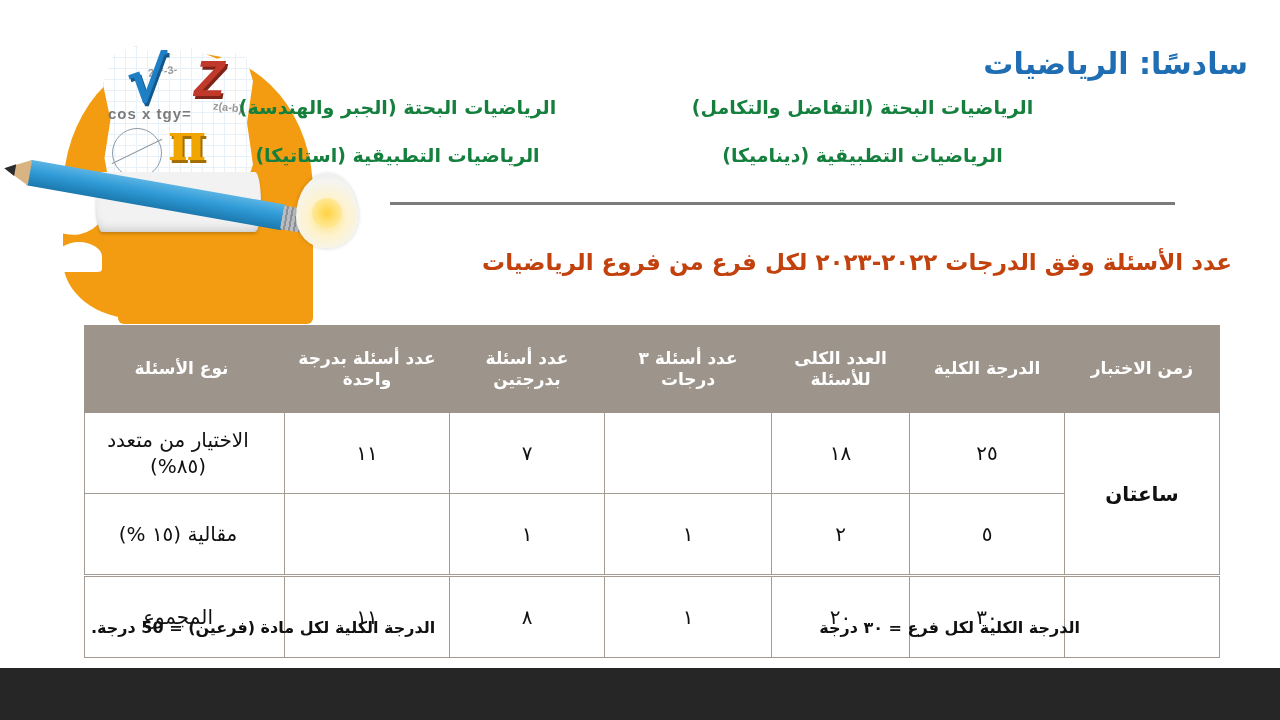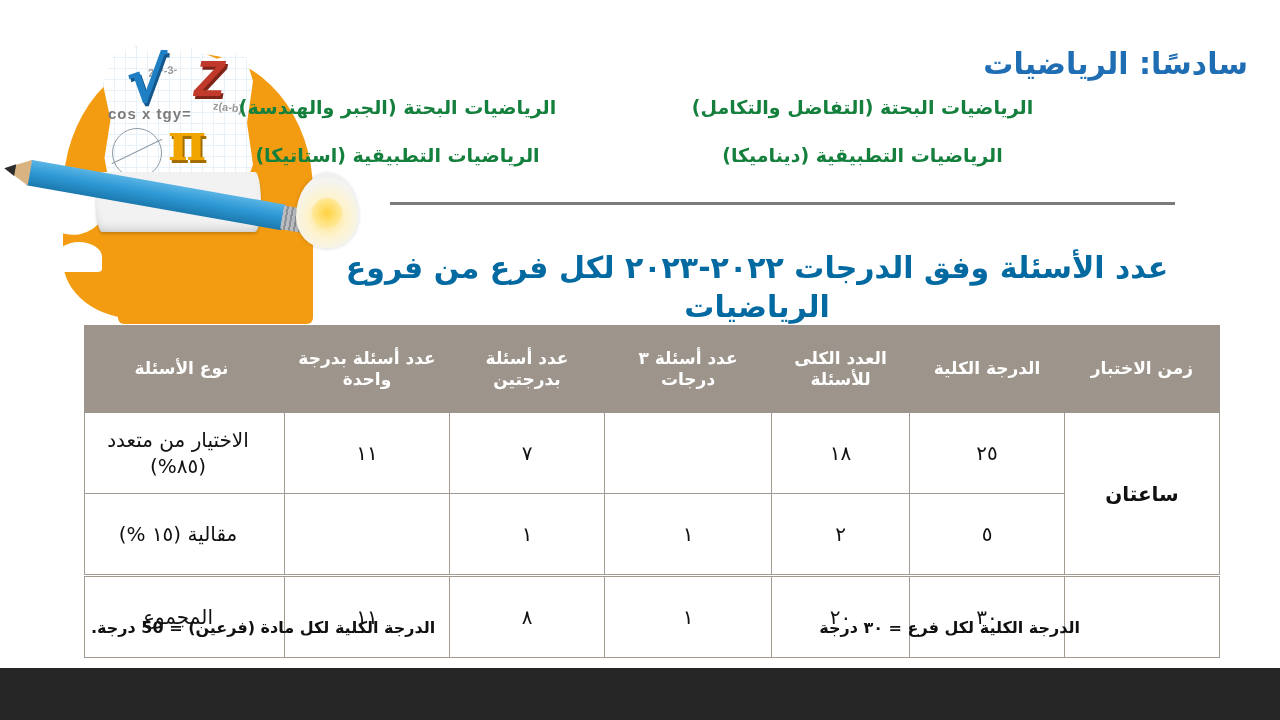--- a/index.html
+++ b/index.html
@@ -102,22 +102,22 @@
     display:grid;grid-template-columns:1fr 1fr;row-gap:26px;column-gap:10px;
   }
   .subject{
     font-size:19px;font-weight:bold;color:#15803d;text-align:center;
     font-family:"DejaVu Sans","Liberation Sans",sans-serif;white-space:nowrap;
   }
   .divider-rule{
     position:absolute;left:390px;top:202px;width:785px;height:3px;background:#7b7b7b;
   }
   .red-heading{
-    position:absolute;right:48px;top:248px;width:950px;text-align:center;
-    font-size:30px;font-weight:bold;color:#0369a1;line-height:1.3;
+    position:absolute;right:48px;top:248px;width:950px;text-align:right;
+    font-size:23px;font-weight:bold;color:#c2410c;line-height:1.3;
     font-family:"DejaVu Sans","Liberation Sans",sans-serif;
   }
 
   
   .tbl-wrap{position:absolute;left:85px;top:325px;width:1135px;}
   table.grades{
     border-collapse:collapse;width:1135px;table-layout:fixed;
     font-family:"DejaVu Sans","Liberation Sans",sans-serif;
   }
   table.grades th,table.grades td{

